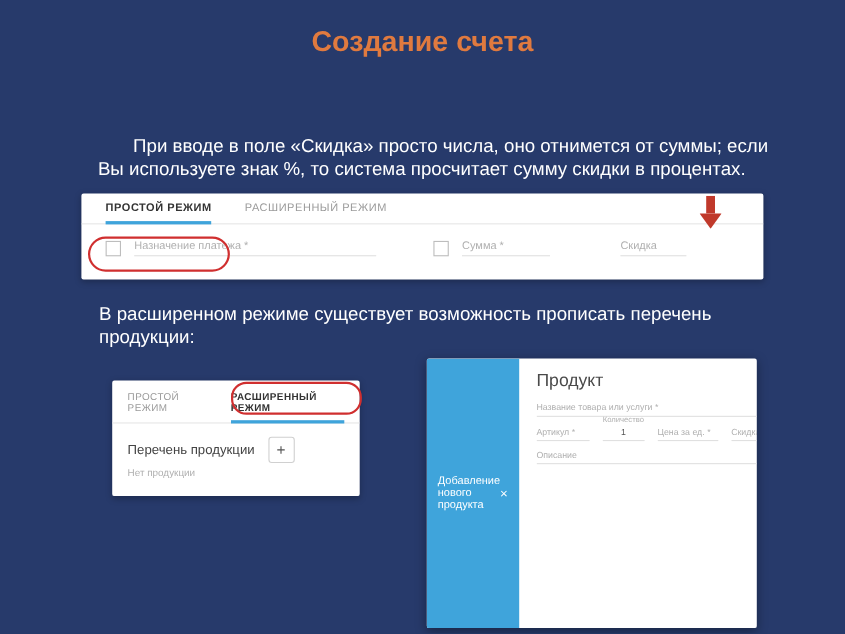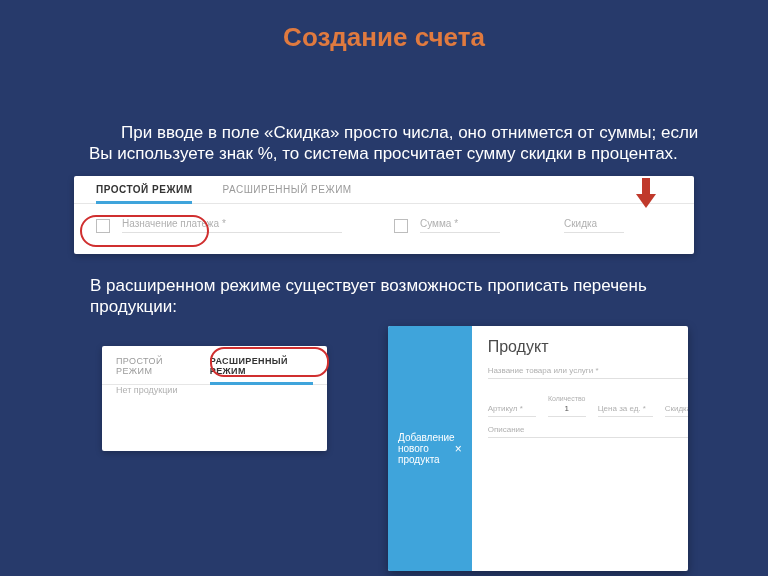--- a/index.html
+++ b/index.html
@@ -221,21 +221,21 @@
     font-size: 16px;
     color: #4a4a4a;
     margin: 2px 0 10px 0;
   }
   .embed3 .mf {
     font-size: 8px;
     color: #b0b0b0;
     border-bottom: 1px solid #e0e0e0;
     padding: 0 0 3px 0;
   }
-  .embed3 .mf.full { display:block; width: 100%; margin-bottom: 16px; }
+  .embed3 .mf.full { display:block; width: 100%; }
   .embed3 .row3 {
     display: flex;
     align-items: flex-end;
     gap: 12px;
     margin-bottom: 8px;
   }
   .embed3 .col { display:flex; flex-direction:column; }
   .embed3 .col .toplabel { font-size: 7px; color:#b0b0b0; margin-bottom:2px; text-align:center; }
   .embed3 .col.art { width: 48px; }
   .embed3 .col.qty { width: 38px; }
@@ -303,20 +303,26 @@
   </div>
 
   <div class="para3">В расширенном режиме существует возможность прописать перечень продукции:</div>
 
   <div class="embed2">
     <div class="tabs2">
       <div class="tab2">ПРОСТОЙ РЕЖИМ</div>
       <div class="tab2 active">РАСШИРЕННЫЙ РЕЖИМ</div>
     </div>
     <div class="divider2"></div>
+    <div class="row2">
+      <div class="label2">Перечень продукции</div>
+      <div class="plusbtn">
+        <span>+</span>
+      </div>
+    </div>
     <div class="empty">Нет продукции</div>
   </div>
 
   <div class="circle c2"></div>
 
   <div class="embed3">
     <div class="modal-header">
       <span>Добавление нового продукта</span>
       <span class="close">×</span>
     </div>

